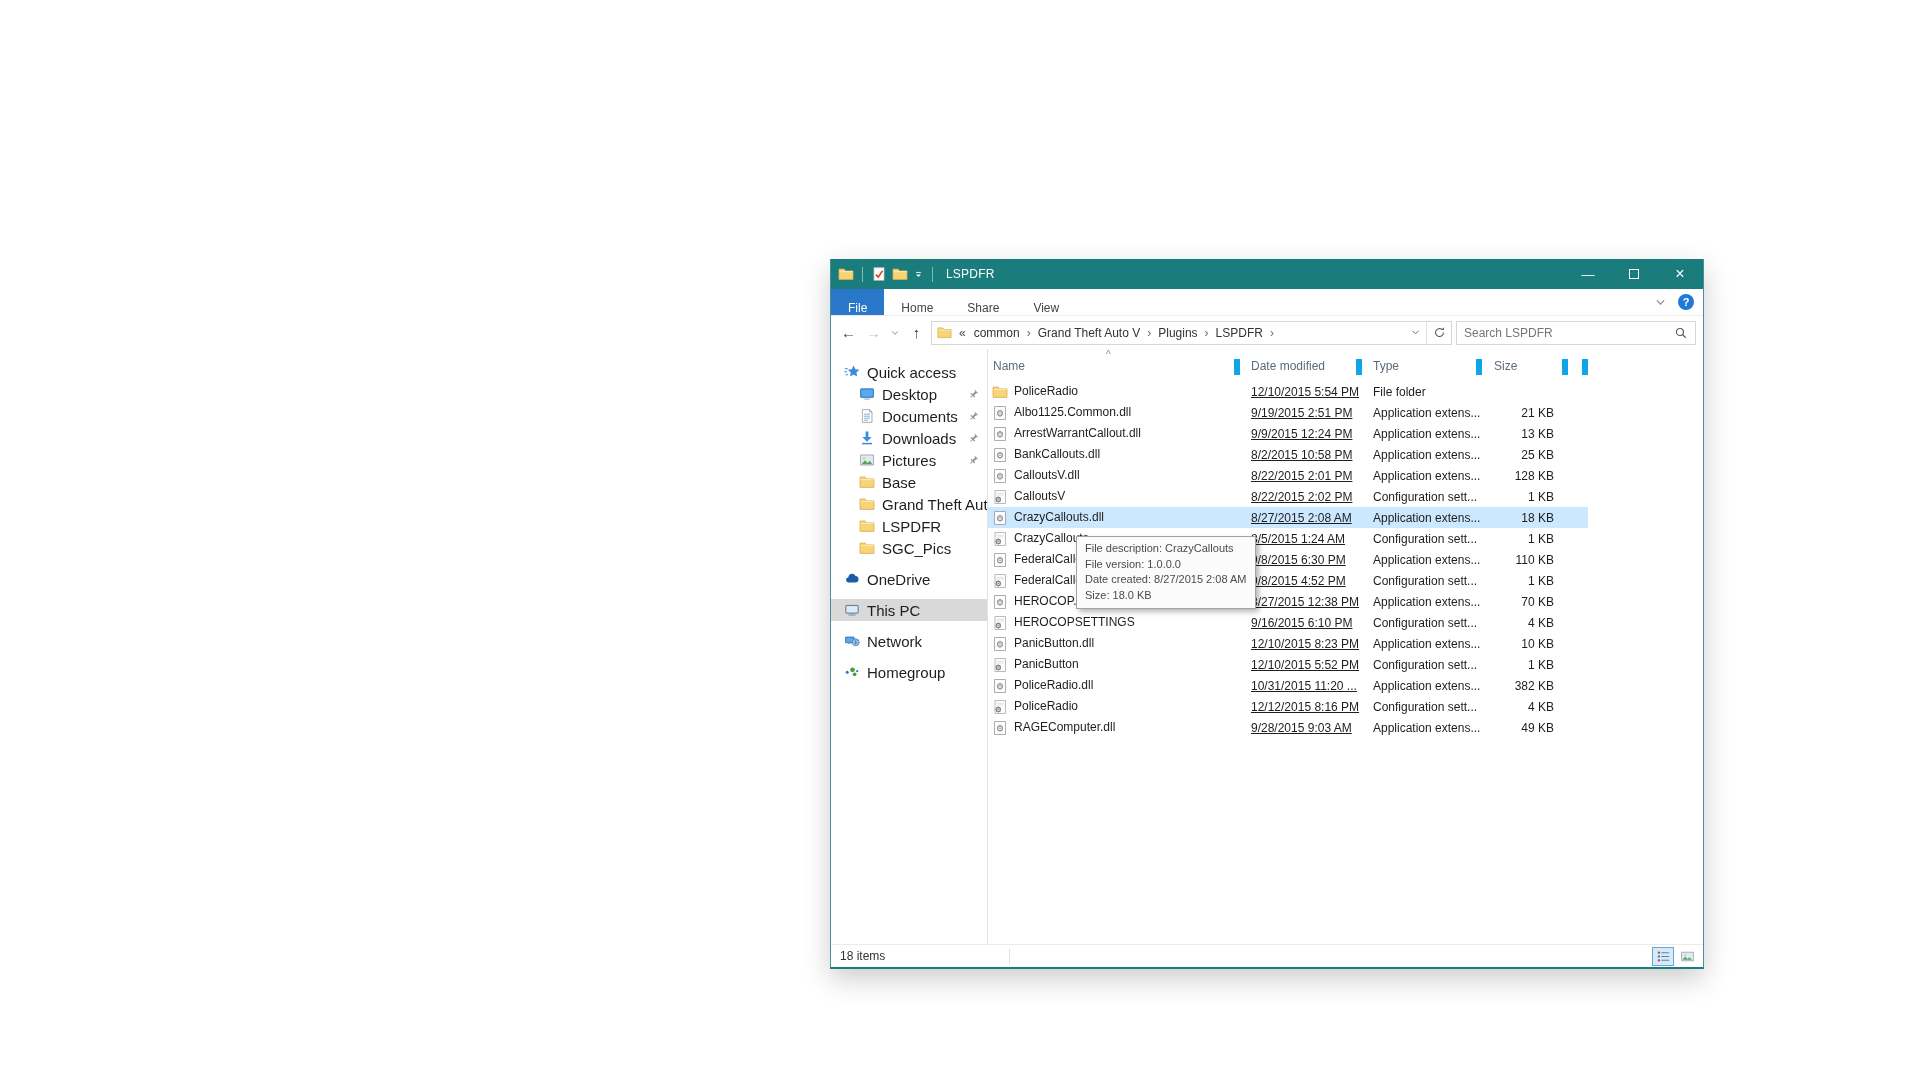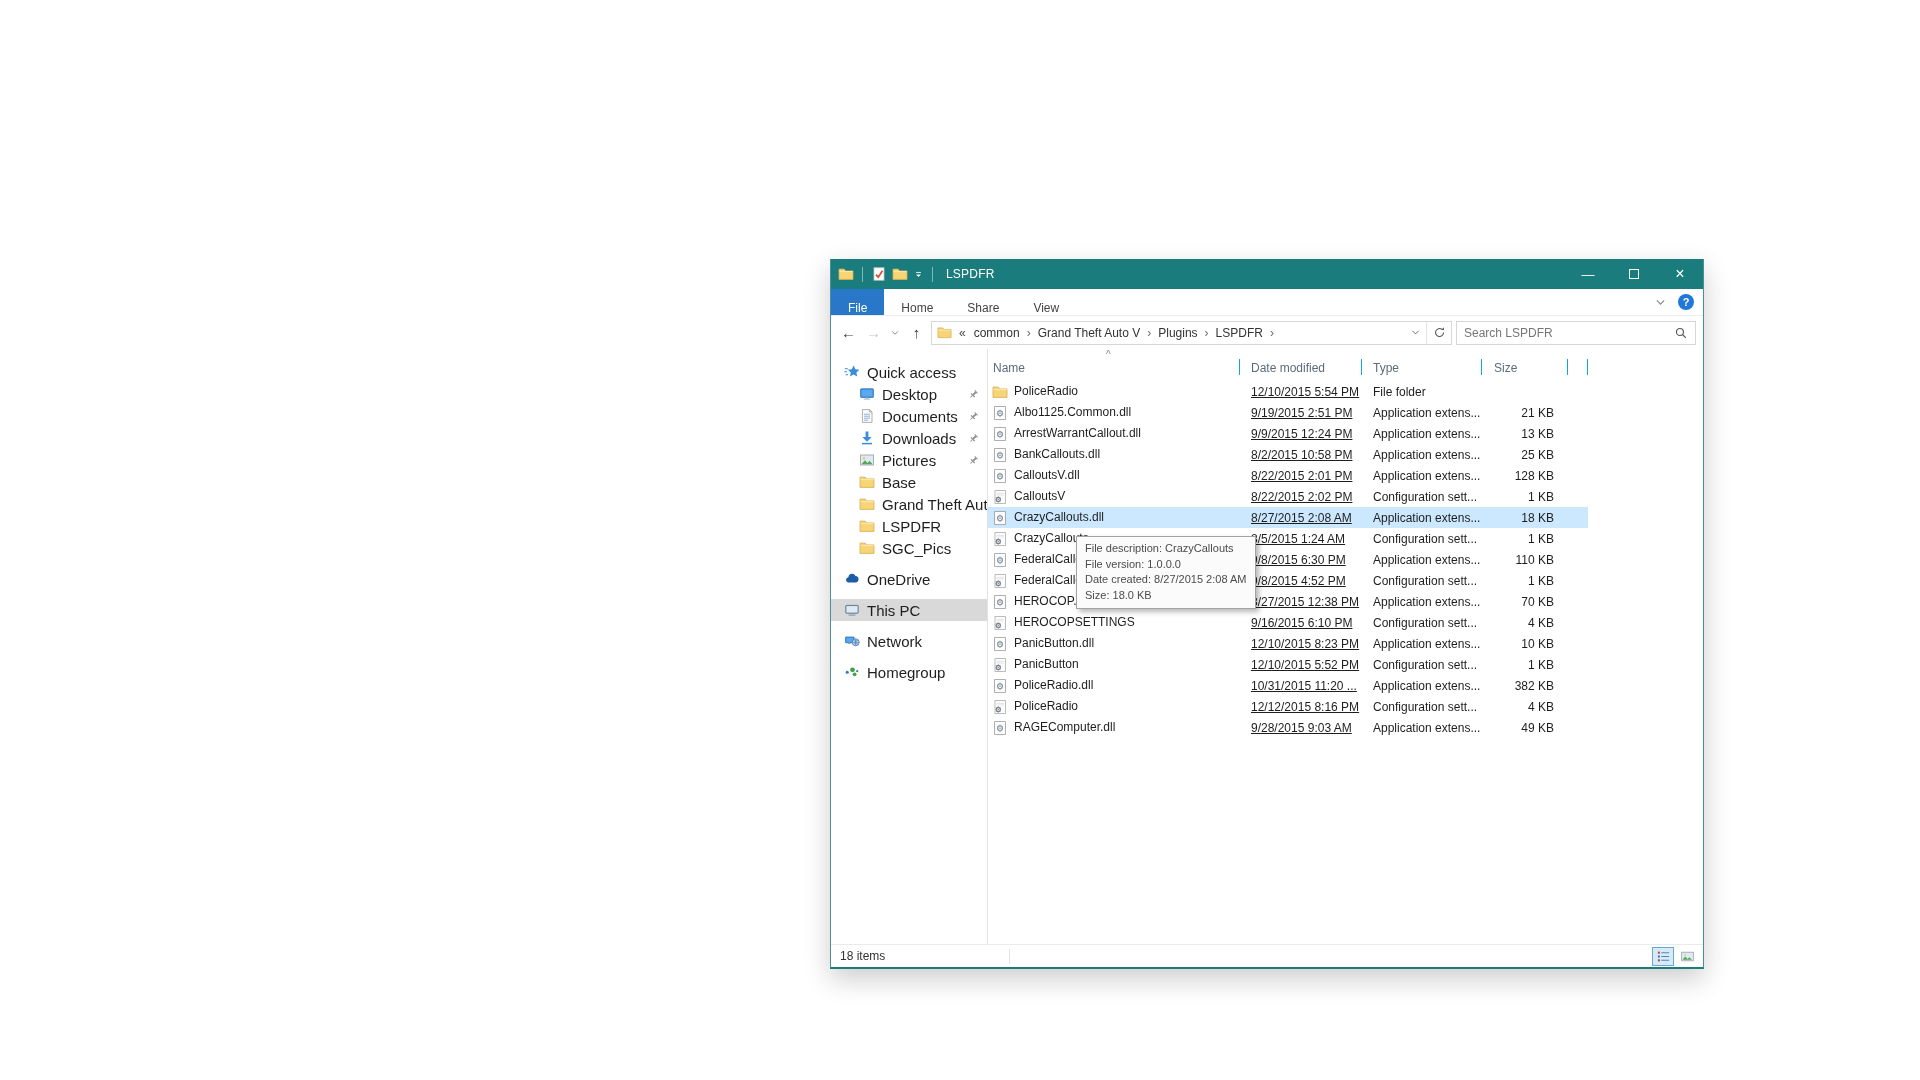--- a/index.html
+++ b/index.html
@@ -64,21 +64,21 @@
   .side-item{height:22px;display:flex;align-items:center;padding-left:13px;font-size:15px;color:#1e1e1e;
     position:relative;white-space:nowrap;}
   .side-item .ic16{margin-right:7px;flex:0 0 auto;}
   .side-item.level-1{padding-left:28px;}
   .side-item.selected{background:#d9d9d9;}
   .side-item.gap{margin-top:9px;}
   .pin-wrap{position:absolute;right:7px;width:13px;height:13px;}
 
   .list-area{flex:1;min-width:0;padding-top:3px;position:relative;}
   .headers{display:flex;height:22px;align-items:center;font-size:12px;color:#5e6b7a;margin-top:4px;position:relative;}
-  .hcell{height:16px;display:flex;align-items:flex-end;border-right:1px solid #0ea5e9;}
+  .hcell{height:16px;display:flex;align-items:flex-start;border-right:6px solid #0ea5e9;}
   .h-name{width:252px;padding-left:5px;}
   .h-date{width:122px;padding-left:11px;}
   .h-type{width:120px;padding-left:11px;}
   .h-size{width:86px;padding-left:12px;}
   .h-extra{width:20px;}
   .sort-caret{position:absolute;top:-7px;left:118px;font-size:10px;color:#8a8a8a;}
 
   .rows{margin-top:3px;}
   .file-row{display:flex;height:21px;align-items:center;font-size:12px;color:#1e1e1e;width:600px;}
   .file-row.selected{background:#cce8ff;}

